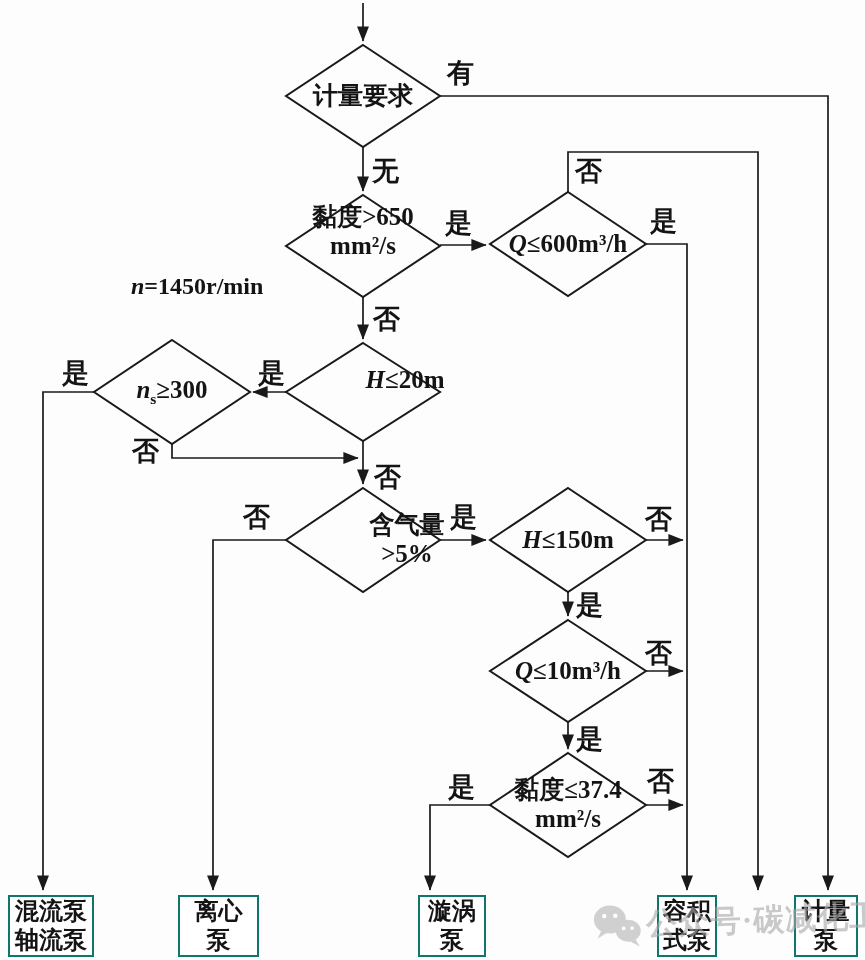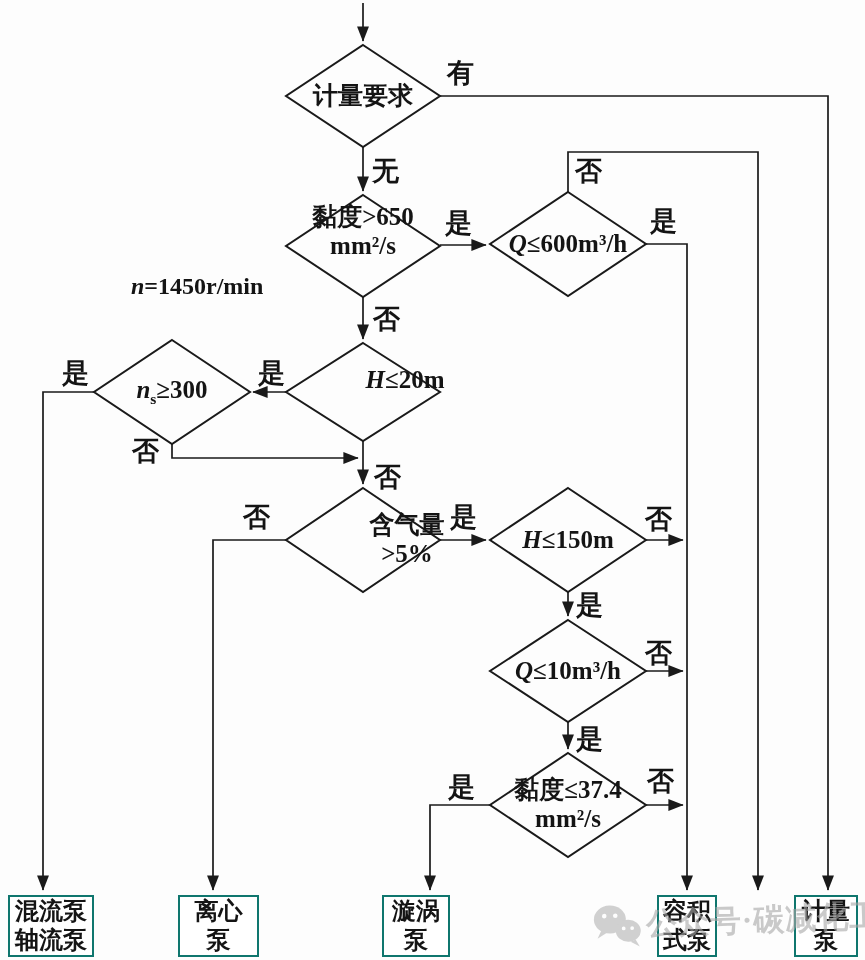--- a/index.html
+++ b/index.html
@@ -106,21 +106,21 @@
   <div class="formula" style="left:131px;top:274px;"><i>n</i>=1450r/min</div>
 
   <div class="tbox" style="left:8px;top:895px;width:82px;height:58px;">
     <span>混流泵</span>
     <span>轴流泵</span>
   </div>
   <div class="tbox" style="left:178px;top:895px;width:77px;height:58px;">
     <span>离心</span>
     <span>泵</span>
   </div>
-  <div class="tbox" style="left:382px;top:895px;width:64px;height:58px;">
+  <div class="tbox" style="left:418px;top:895px;width:64px;height:58px;">
     <span>漩涡</span>
     <span>泵</span>
   </div>
   <div class="tbox" style="left:657px;top:895px;width:56px;height:58px;">
     <span>容积</span>
     <span>式泵</span>
   </div>
   <div class="tbox" style="left:794px;top:895px;width:60px;height:58px;">
     <span>计量</span>
     <span>泵</span>

